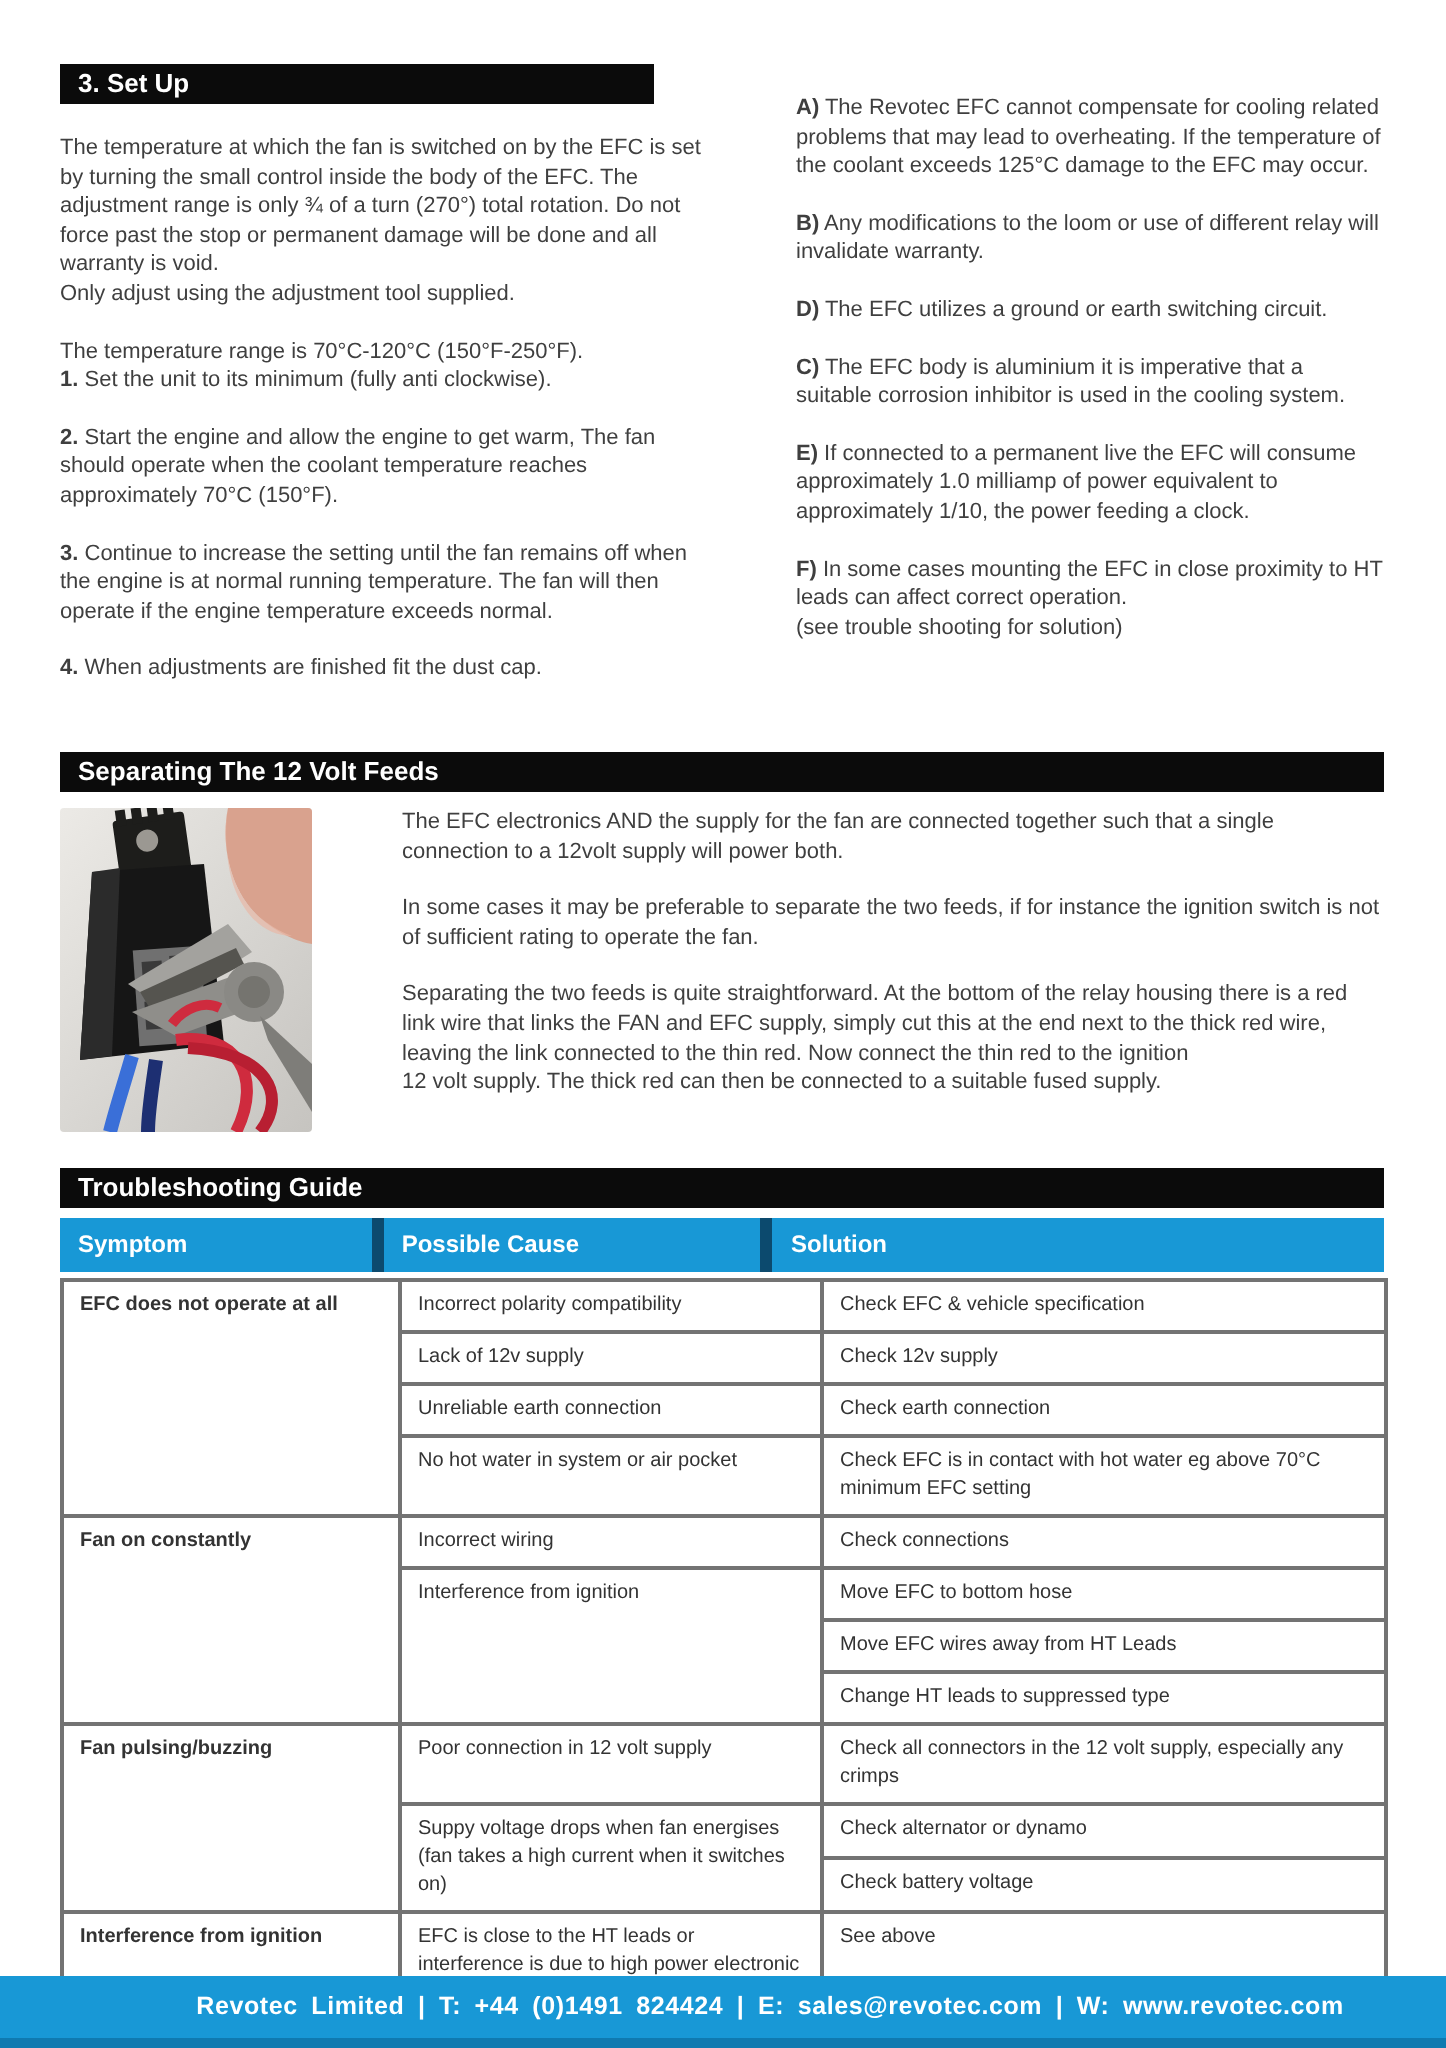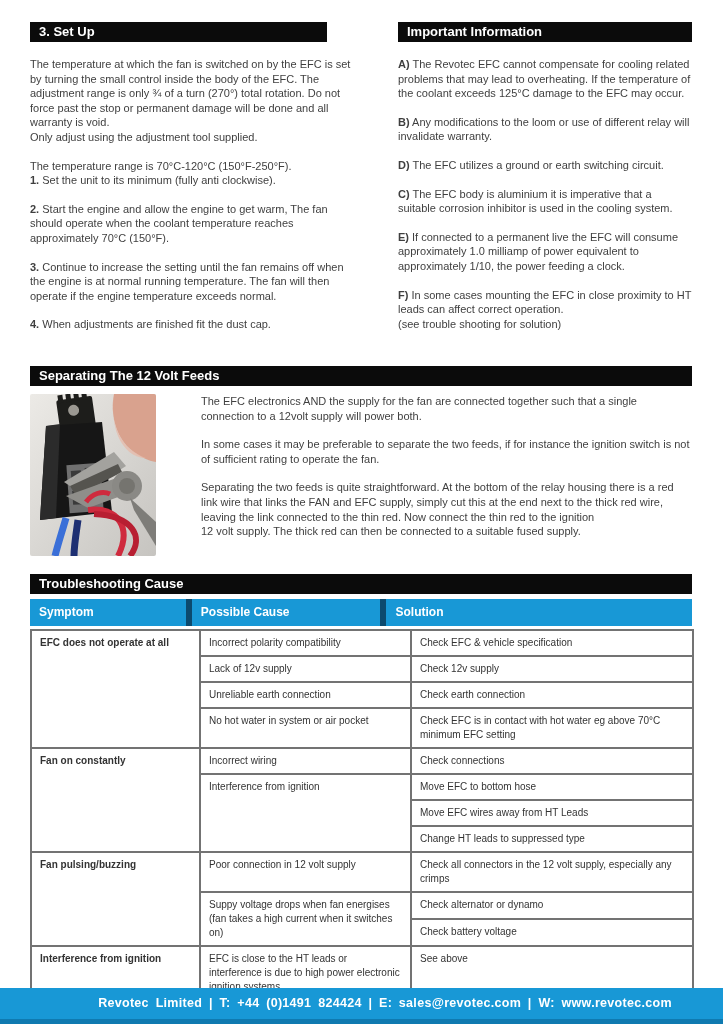--- a/index.html
+++ b/index.html
@@ -1,20 +1,20 @@
 <!DOCTYPE html>
 <html><head>
 <meta charset="utf-8">
 <style>
   html,body { margin:0; padding:0; background:#ffffff; }
   .page {
     position:relative; width:723px; height:1024px; background:#ffffff;
     font-family:"Liberation Sans", sans-serif; color:#3f3f3f; overflow:hidden;
   }
-  .content { position:absolute; left:30px; top:22px; width:662px; }
+  .content { position:absolute; left:30px; top:32px; width:662px; }
   .bar {
     background:#0b0b0b; color:#ffffff; font-weight:bold; font-size:13px;
     line-height:14px; padding:3px 9px; box-sizing:border-box; height:20px;
   }
   .two-col { display:flex; gap:38px; min-height:344px; align-items:flex-start; }
   .col-left { width:330px; }
   .col-right { width:294px; }
   .bar-setup { width:297px; }
   .paras { margin-top:15px; }
   .para {
@@ -72,23 +72,20 @@
             <p class="para"><span>The temperature at which the fan is switched on by the EFC is set by turning the small control inside the body of the EFC. The adjustment range is only ¾ of a turn (270°) total rotation. Do not force past the stop or permanent damage will be done and all warranty is void.
 Only adjust using the adjustment tool supplied.</span></p>
             <p class="para"><span>The temperature range is 70°C-120°C (150°F-250°F).
 </span><span class="b">1.</span><span> Set the unit to its minimum (fully anti clockwise).</span></p>
             <p class="para"><span class="b">2.</span><span> Start the engine and allow the engine to get warm, The fan should operate when the coolant temperature reaches approximately 70°C (150°F).</span></p>
             <p class="para"><span class="b">3.</span><span> Continue to increase the setting until the fan remains off when the engine is at normal running temperature. The fan will then operate if the engine temperature exceeds normal.</span></p>
             <p class="para"><span class="b">4.</span><span> When adjustments are finished fit the dust cap.</span></p>
           </div>
       </div>
       <div class="col-right">
-        <div class="bar">
-          <span>Important Information</span>
-        </div>
         <div class="paras">
             <p class="para"><span class="b">A)</span><span> The Revotec EFC cannot compensate for cooling related problems that may lead to overheating. If the temperature of the coolant exceeds 125°C damage to the EFC may occur.</span></p>
             <p class="para"><span class="b">B)</span><span> Any modifications to the loom or use of different relay will invalidate warranty.</span></p>
             <p class="para"><span class="b">D)</span><span> The EFC utilizes a ground or earth switching circuit.</span></p>
             <p class="para"><span class="b">C)</span><span> The EFC body is aluminium it is imperative that a suitable corrosion inhibitor is used in the cooling system.</span></p>
             <p class="para"><span class="b">E)</span><span> If connected to a permanent live the EFC will consume approximately 1.0 milliamp of power equivalent to approximately 1/10, the power feeding a clock.</span></p>
             <p class="para"><span class="b">F)</span><span> In some cases mounting the EFC in close proximity to HT leads can affect correct operation.
 (see trouble shooting for solution)</span></p>
           </div>
       </div>
@@ -154,21 +151,21 @@
             <p class="para"><span>The EFC electronics AND the supply for the fan are connected together such that a single connection to a 12volt supply will power both.</span></p>
             <p class="para"><span>In some cases it may be preferable to separate the two feeds, if for instance the ignition switch is not of sufficient rating to operate the fan.</span></p>
             <p class="para"><span>Separating the two feeds is quite straightforward. At the bottom of the relay housing there is a red link wire that links the FAN and EFC supply, simply cut this at the end next to the thick red wire, leaving the link connected to the thin red. Now connect the thin red to the ignition
 12 volt supply. The thick red can then be connected to a suitable fused supply.</span></p>
           </div>
       </div>
     </div>
 
     <div class="ts-section">
       <div class="bar bar-full">
-        <span>Troubleshooting Cause</span>
+        <span>Troubleshooting Guide</span>
       </div>
       <div class="ts-header">
           <div class="hcell hc0">Symptom</div>
           <div class="hcell hc1">Possible Cause</div>
           <div class="hcell hc2">Solution</div>
         </div>
       <table class="ts-table">
         <colgroup>
             <col style="width:169px">
             <col style="width:211px">

